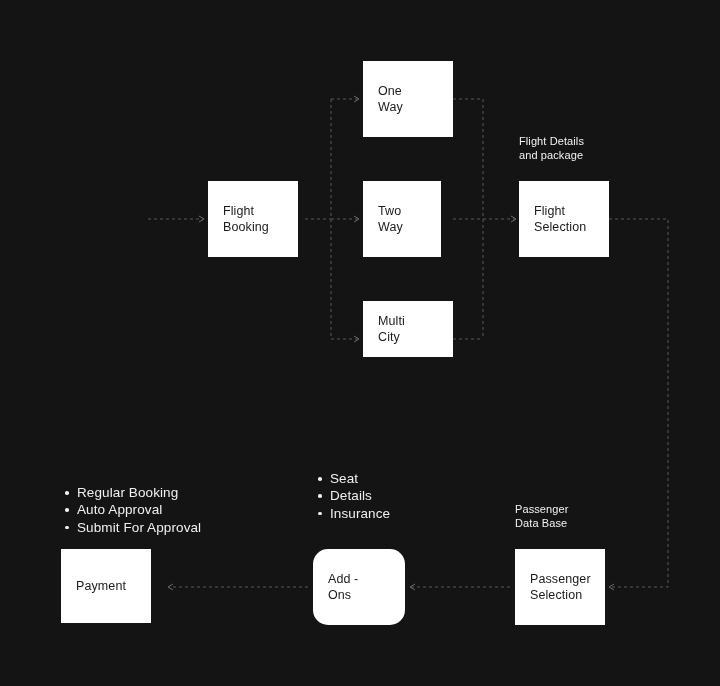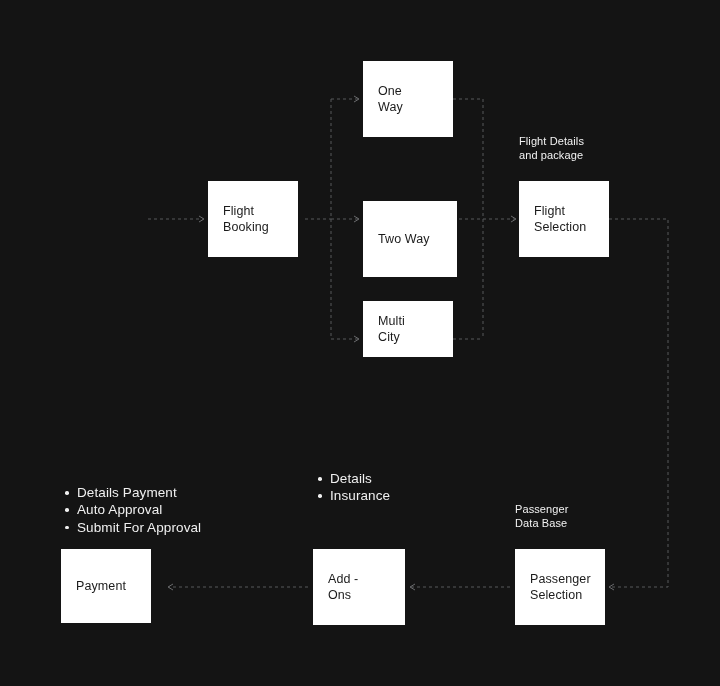--- a/index.html
+++ b/index.html
@@ -126,59 +126,60 @@
 
   <div class="node" style="left:208px; top:181px; width:90px; height:76px;">
     <span>Flight
 Booking</span>
   </div>
 
   <div class="node" style="left:363px; top:61px; width:90px; height:76px;">
     <span>One Way</span>
   </div>
 
-  <div class="node" style="left:363px; top:181px; width:94px; height:76px;margin-top:20px;">
+  <div class="node" style="left:363px; top:181px; width:78px; height:76px;">
     <span>Two Way</span>
   </div>
 
   <div class="node" style="left:363px; top:301px; width:90px; height:56px;">
     <span>Multi City</span>
   </div>
 
   <div class="caption" style="left:519px; top:134px;">Flight Details
 and package</div>
 
   <div class="node" style="left:519px; top:181px; width:90px; height:76px;">
     <span>Flight
 Selection</span>
   </div>
 
   <div class="bullets" style="left:60px; top:484px; width:230px;">
     <ul>
-      <li>Details Payment</li>
+      <li>Regular Booking</li>
       <li>Auto Approval</li>
       <li>Submit For Approval</li>
     </ul>
   </div>
 
   <div class="bullets" style="left:313px; top:470px; width:180px;">
     <ul>
+      <li>Seat</li>
       <li>Details</li>
       <li>Insurance</li>
     </ul>
   </div>
 
   <div class="caption" style="left:515px; top:502px;">Passenger
 Data Base</div>
 
   <div class="node" style="left:61px; top:549px; width:90px; height:74px;">
     <span>Payment</span>
   </div>
 
-  <div class="node" style="left:313px; top:549px; width:92px; height:76px;">
+  <div class="node" style="left:313px; top:549px; width:92px; height:76px;border-radius:15px;">
     <span>Add -Ons</span>
   </div>
 
   <div class="node" style="left:515px; top:549px; width:90px; height:76px;">
     <span>Passenger
 Selection</span>
   </div>
 
 </div>
 

